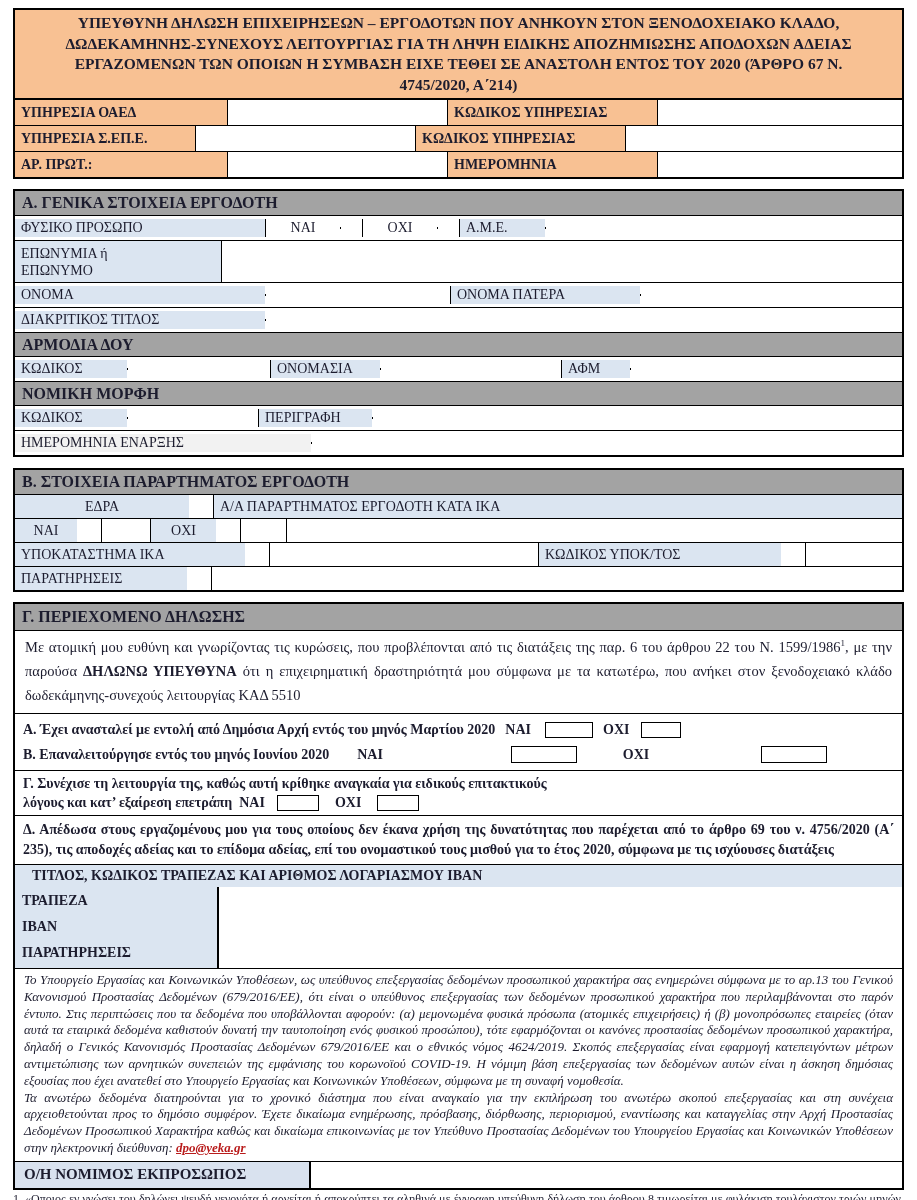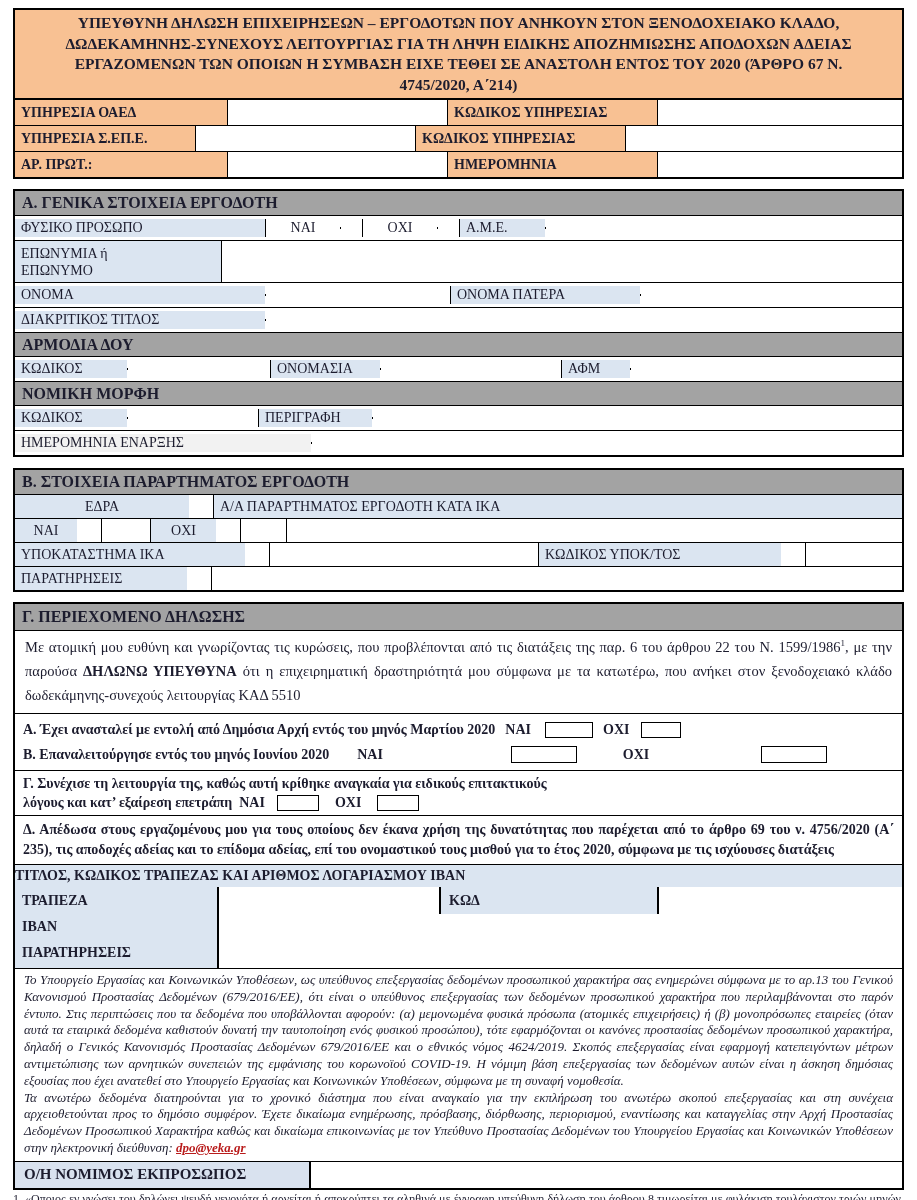--- a/index.html
+++ b/index.html
@@ -74,21 +74,21 @@
   .yn-b { margin-left: 28px; }
   .optline-g { font-weight: bold; font-size: 14px; line-height: 19px; display: flex; align-items: center; }
   .optd {
     border-top: 1px solid #000;
     padding: 4px 8px; font-weight: bold; font-size: 14px; line-height: 20px;
     text-align: justify;
   }
   .bank-hdr {
     border-top: 1px solid #000;
     background: #DBE5F1; font-weight: bold; font-size: 14px;
-    padding: 2px 0; min-height: 23px; display: flex; align-items: center;
+    padding: 2px 17px; min-height: 23px; display: flex; align-items: center;
   }
   .bank-block { display: flex; min-height: 81px; }
   .bank-labels {
     width: 204px; background: #DBE5F1; border-right: 2px solid #000;
     font-weight: bold; font-size: 14px; padding: 1px 7px;
   }
   .bank-labels .bl { line-height: 26px; }
   .bank-right { flex: 1 1 auto; }
   .bank-top { display: flex; height: 27px; }
   .bank-inp1 { width: 222px; border-right: 2px solid #000; }
@@ -282,25 +282,20 @@
 
     <div class="bank-hdr">ΤΙΤΛΟΣ, ΚΩΔΙΚΟΣ ΤΡΑΠΕΖΑΣ ΚΑΙ ΑΡΙΘΜΟΣ ΛΟΓΑΡΙΑΣΜΟΥ ΙΒΑΝ</div>
 
     <div class="bank-block">
       <div class="bank-labels">
         <div class="bl">ΤΡΑΠΕΖΑ</div>
         <div class="bl">ΙΒΑΝ</div>
         <div class="bl">ΠΑΡΑΤΗΡΗΣΕΙΣ</div>
       </div>
       <div class="bank-right">
-        <div class="bank-top">
-          <div class="bank-inp1"></div>
-          <div class="bank-kod">ΚΩΔ</div>
-          <div class="grow"></div>
-        </div>
         <div style="height:27px"></div>
         <div style="height:27px"></div>
       </div>
     </div>
 
     <div class="gdpr">
       <p>Το Υπουργείο Εργασίας και Κοινωνικών Υποθέσεων, ως υπεύθυνος επεξεργασίας δεδομένων προσωπικού χαρακτήρα σας ενημερώνει σύμφωνα με το αρ.13 του Γενικού Κανονισμού Προστασίας Δεδομένων (679/2016/ΕΕ), ότι είναι ο υπεύθυνος επεξεργασίας των δεδομένων προσωπικού χαρακτήρα που περιλαμβάνονται στο παρόν έντυπο. Στις περιπτώσεις που τα δεδομένα που υποβάλλονται αφορούν: (α) μεμονωμένα φυσικά πρόσωπα (ατομικές επιχειρήσεις) ή (β) μονοπρόσωπες εταιρείες (όταν αυτά τα εταιρικά δεδομένα καθιστούν δυνατή την ταυτοποίηση ενός φυσικού προσώπου), τότε εφαρμόζονται οι κανόνες προστασίας δεδομένων προσωπικού χαρακτήρα, δηλαδή ο Γενικός Κανονισμός Προστασίας Δεδομένων 679/2016/ΕΕ και ο εθνικός νόμος 4624/2019. Σκοπός επεξεργασίας είναι εφαρμογή κατεπειγόντων μέτρων αντιμετώπισης των αρνητικών συνεπειών της εμφάνισης του κορωνοϊού COVID-19. Η νόμιμη βάση επεξεργασίας των δεδομένων αυτών είναι η άσκηση δημόσιας εξουσίας που έχει ανατεθεί στο Υπουργείο Εργασίας και Κοινωνικών Υποθέσεων, σύμφωνα με τη συναφή νομοθεσία.</p>
       <p><span>Τα ανωτέρω δεδομένα διατηρούνται για το χρονικό διάστημα που είναι αναγκαίο για την εκπλήρωση του ανωτέρω σκοπού επεξεργασίας και στη συνέχεια αρχειοθετούνται προς το δημόσιο συμφέρον. Έχετε δικαίωμα ενημέρωσης, πρόσβασης, διόρθωσης, περιορισμού, εναντίωσης και καταγγελίας στην Αρχή Προστασίας Δεδομένων Προσωπικού Χαρακτήρα καθώς και δικαίωμα επικοινωνίας με τον Υπεύθυνο Προστασίας Δεδομένων του Υπουργείου Εργασίας και Κοινωνικών Υποθέσεων στην ηλεκτρονική διεύθυνση: </span><span class="dpo-link">dpo@yeka.gr</span></p>
     </div>
 

